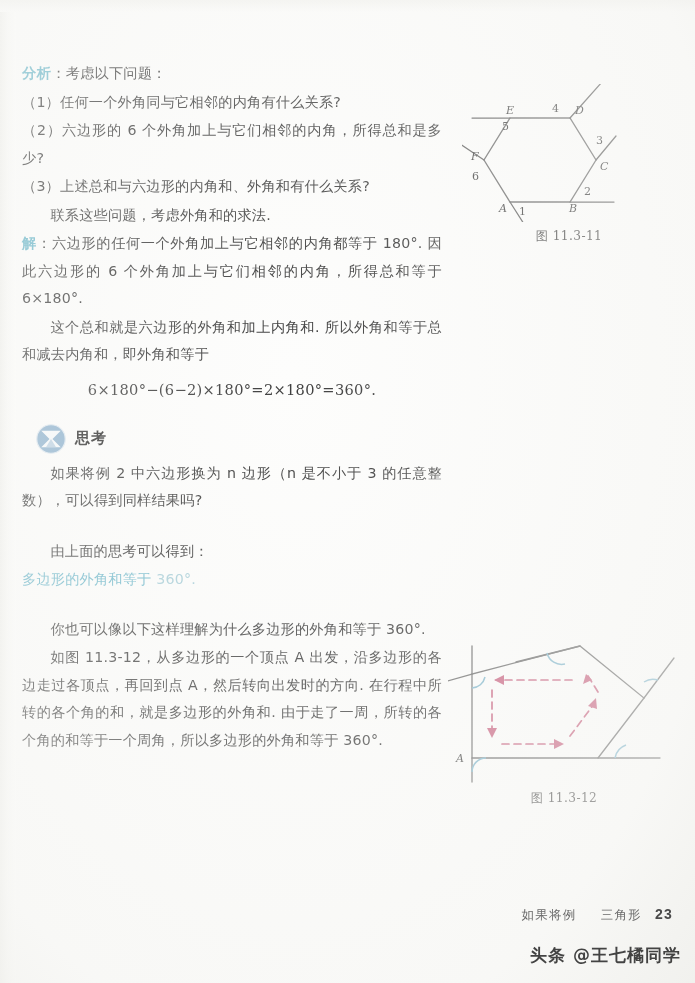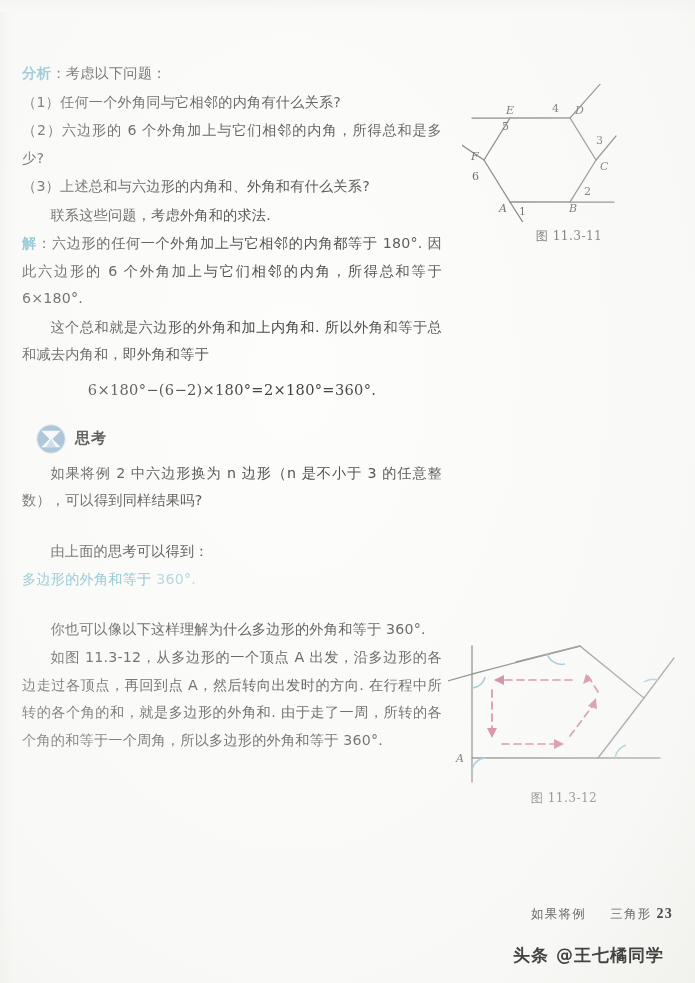--- a/index.html
+++ b/index.html
@@ -116,32 +116,33 @@
     top: 906px;
     width: 695px;
     text-align: right;
     padding-right: 22px;
     box-sizing: border-box;
     font-size: 12.5px;
     color: #6a6a6a;
     letter-spacing: 1.2px;
   }
   .footer .pg {
-    font-family: Liberation Serif, serif;
+    font-family: Liberation Sans, sans-serif;
     font-size: 14px;
     color: #4a4a4a;
+    margin-left: 8px;
     font-weight: 600;
   }
   .watermark {
     position: absolute;
     left: 0;
     top: 944px;
     width: 695px;
     text-align: right;
-    padding-right: 31px;
+    padding-right: 14px;
     box-sizing: border-box;
     font-size: 17px;
     font-weight: 700;
     color: #2b2b2b;
     letter-spacing: 1px;
     opacity: 0.88;
   }
 </style>
 </head>
 <body>

